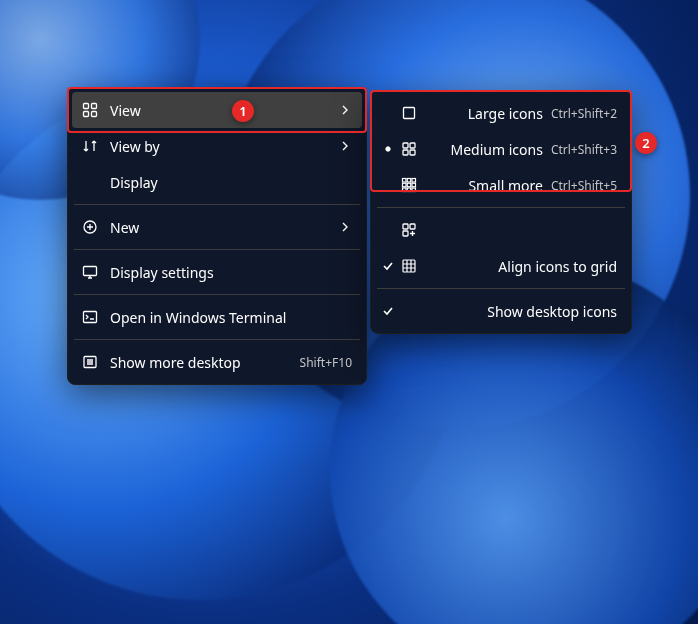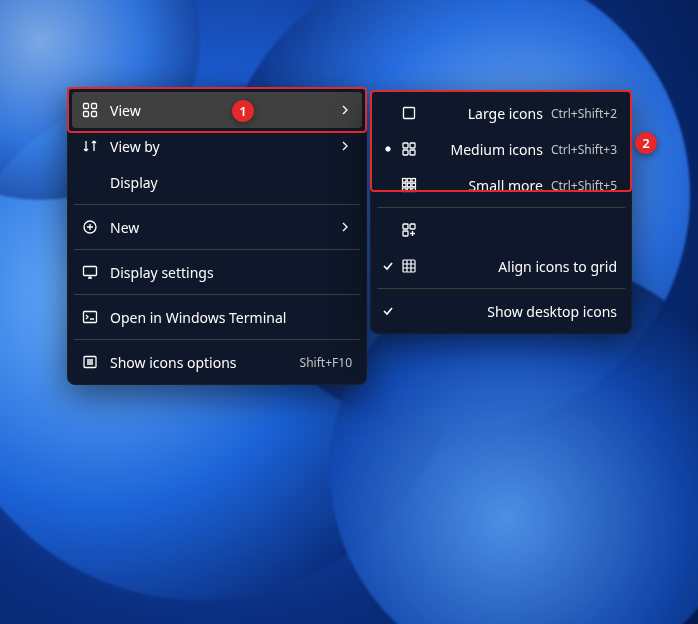--- a/index.html
+++ b/index.html
@@ -179,21 +179,21 @@
 
   <div class="sep"></div>
 
   <div class="row">
     <span class="ico">
       <svg width="16" height="16" viewBox="0 0 16 16" fill="none" stroke-width="1.3">
         <rect x="2" y="2.5" width="12" height="11" rx="1"></rect>
           <path d="M5 6h6M5 8h6M5 10h6"></path>
       </svg>
     </span>
-    <span class="lbl">Show icons options</span>
+    <span class="lbl">Show more desktop</span>
     <span class="shortcut">Shift+F10</span>
   </div>
 
 </div>
 
 <div class="menu sub">
 
   <div class="row">
     <span class="mark"></span>
     <span class="ico">

